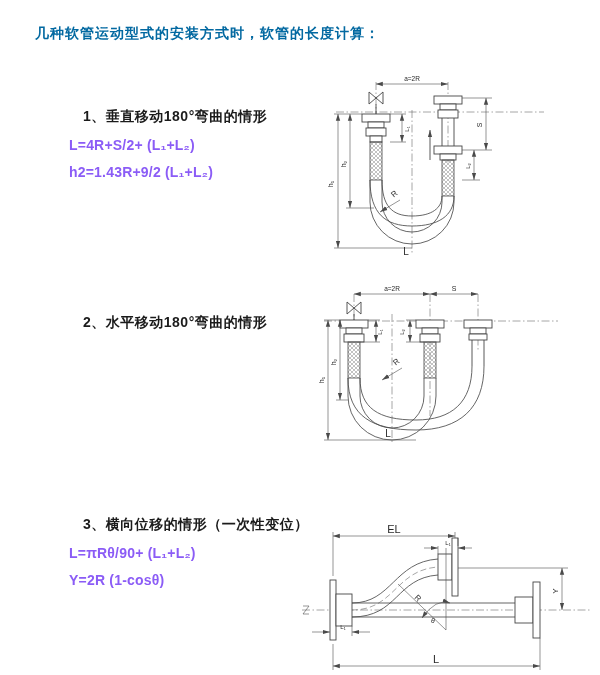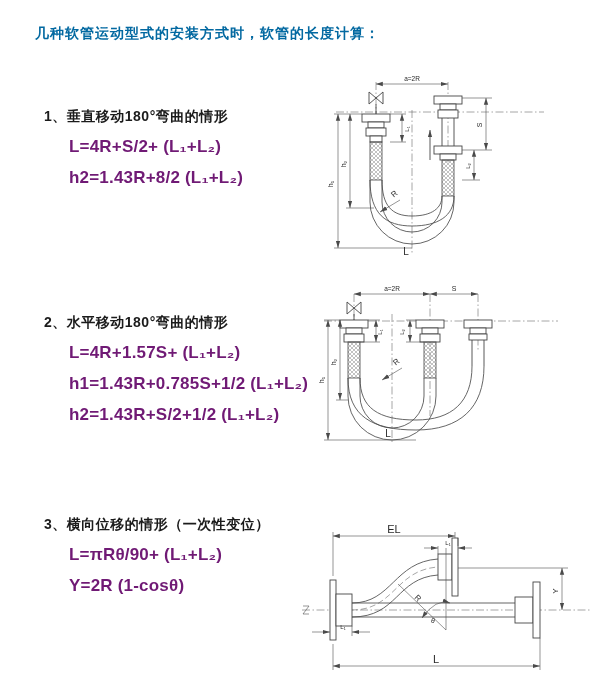--- a/index.html
+++ b/index.html
@@ -8,23 +8,23 @@
     font-family:"Liberation Sans","DejaVu Sans",sans-serif;
     overflow:hidden;color:#1c1c1c;
   }
   .title{
     position:absolute;left:35px;top:25px;
     font-size:14px;font-weight:bold;letter-spacing:1px;color:#0369a1;
     white-space:nowrap;
   }
   .sec{position:absolute;left:44px;}
   #sec1{top:108px;} #sec2{top:314px;} #sec3{top:516px;}
-  .heading{font-size:14px;font-weight:bold;letter-spacing:0.5px;color:#1b1b1b;white-space:nowrap;}
+  .heading{font-size:14px;font-weight:bold;letter-spacing:0.5px;color:#1b1b1b;white-space:nowrap;margin-left:39px;}
   .formulas{margin-left:25px;}
-  .formula{margin-top:11px;font-size:17px;font-weight:bold;color:#701a75;white-space:nowrap;letter-spacing:0.2px;}
+  .formula{margin-top:11px;font-size:14px;font-weight:bold;color:#8b5cf6;white-space:nowrap;letter-spacing:0.2px;}
   .diagram{position:absolute;}
   #d1{left:316px;top:68px;}
   #d2{left:312px;top:280px;}
   #d3{left:300px;top:502px;margin-top:22px;}
   svg{display:block;}
   svg .part{stroke:#454545;stroke-width:0.9;fill:none;}
   svg .partf{stroke:#454545;stroke-width:0.9;fill:#ffffff;}
   svg .hose{stroke:#4a4a4a;stroke-width:0.85;fill:none;}
   svg .dim{stroke:#4f4f4f;stroke-width:0.6;fill:none;}
   svg .cl{stroke:#5c5c5c;stroke-width:0.55;fill:none;stroke-dasharray:8 2.5 1.5 2.5;}
@@ -48,31 +48,26 @@
     </marker>
   </defs>
 </svg>
 
 <div class="title">几种软管运动型式的安装方式时，软管的长度计算：</div>
 
 <section class="sec" id="sec1">
   <div class="heading">1、垂直移动180°弯曲的情形</div>
   <div class="formulas">
     <div class="formula">L=4R+S/2+ (L₁+L₂)</div>
-    <div class="formula">h2=1.43R+8/2 (L₁+L₂)</div>
+    <div class="formula">h2=1.43R+9/2 (L₁+L₂)</div>
   </div>
 </section>
 
 <section class="sec" id="sec2">
   <div class="heading">2、水平移动180°弯曲的情形</div>
-  <div class="formulas">
-    <div class="formula">L=4R+1.57S+ (L₁+L₂)</div>
-    <div class="formula">h1=1.43R+0.785S+1/2 (L₁+L₂)</div>
-    <div class="formula">h2=1.43R+S/2+1/2 (L₁+L₂)</div>
-  </div>
 </section>
 
 <section class="sec" id="sec3">
   <div class="heading">3、横向位移的情形（一次性变位）</div>
   <div class="formulas">
     <div class="formula">L=πRθ/90+ (L₁+L₂)</div>
     <div class="formula">Y=2R (1-cosθ)</div>
   </div>
 </section>
 

